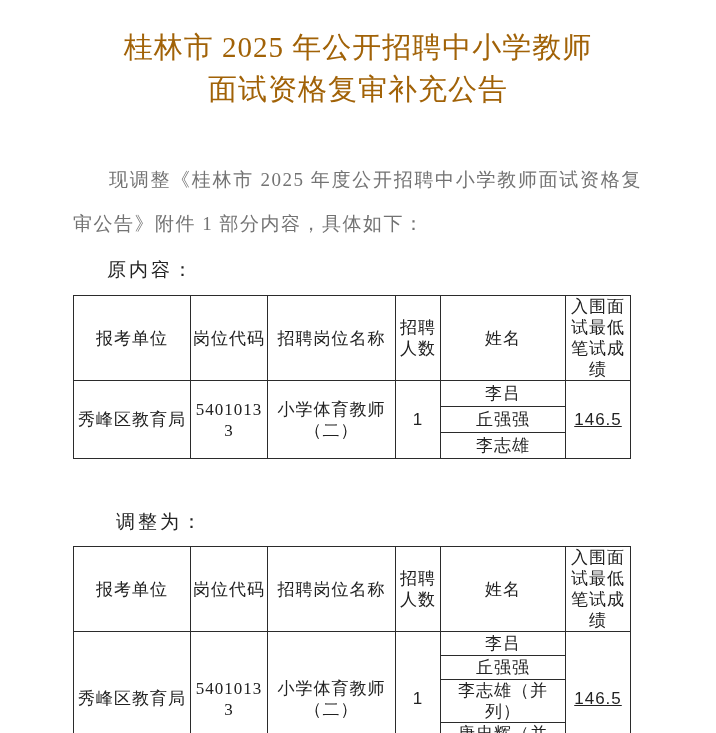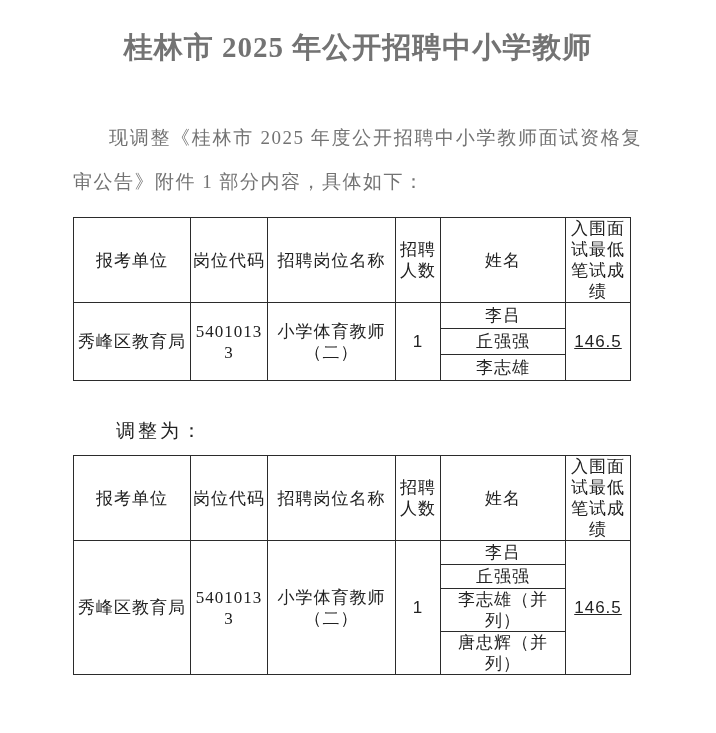--- a/index.html
+++ b/index.html
@@ -11,46 +11,46 @@
     width: 716px;
     height: 733px;
     position: relative;
     color: #1a1a1a;
     font-family: "Liberation Serif", "DejaVu Serif", serif;
     overflow: hidden;
   }
   .doc-title {
     margin-top: 26px;
     text-align: center;
-    font-weight: bold;
+    font-weight: normal;
     font-size: 29px;
     line-height: 42px;
     letter-spacing: 1px;
-    color: #737373;
+    color: #a16207;
   }
   .intro-para {
     margin: 48px 74px 0 73px;
     font-size: 19px;
     line-height: 44px;
     text-align: justify;
     text-indent: 36px;
     letter-spacing: 1.5px;
     color: #737373;
   }
   .section-label {
     font-size: 19px;
     line-height: 24px;
     letter-spacing: 3px;
     color: #222;
   }
   .label-original {
     margin: 12px 0 0 107px;
   }
   .label-adjusted {
-    margin: 38px 0 0 116px;
+    margin: 51px 0 0 116px;
   }
   table.review-table {
     border-collapse: collapse;
     table-layout: fixed;
     width: 557px;
     margin-left: 73px;
   }
   .t-original { margin-top: 13px; }
   .t-adjusted { margin-top: 12px; }
   table.review-table th,
@@ -89,24 +89,26 @@
   col.c-name  { width: 125px; }
   col.c-score { width: 65px; }
 </style>
 </head>
 <body>
 
 <div>
 
   <div class="doc-title">
     <div>桂林市 2025 年公开招聘中小学教师</div>
+    <div>面试资格复审补充公告</div>
   </div>
 
   <p class="intro-para">现调整《桂林市 2025 年度公开招聘中小学教师面试资格复审公告》附件 1 部分内容，具体如下：</p>
 
+  <div class="section-label label-original">原内容：</div>
 
   <table class="review-table t-original">
     <colgroup>
       <col class="c-unit">
         <col class="c-code">
         <col class="c-post">
       <col class="c-count">
         <col class="c-name">
         <col class="c-score">
     </colgroup>

